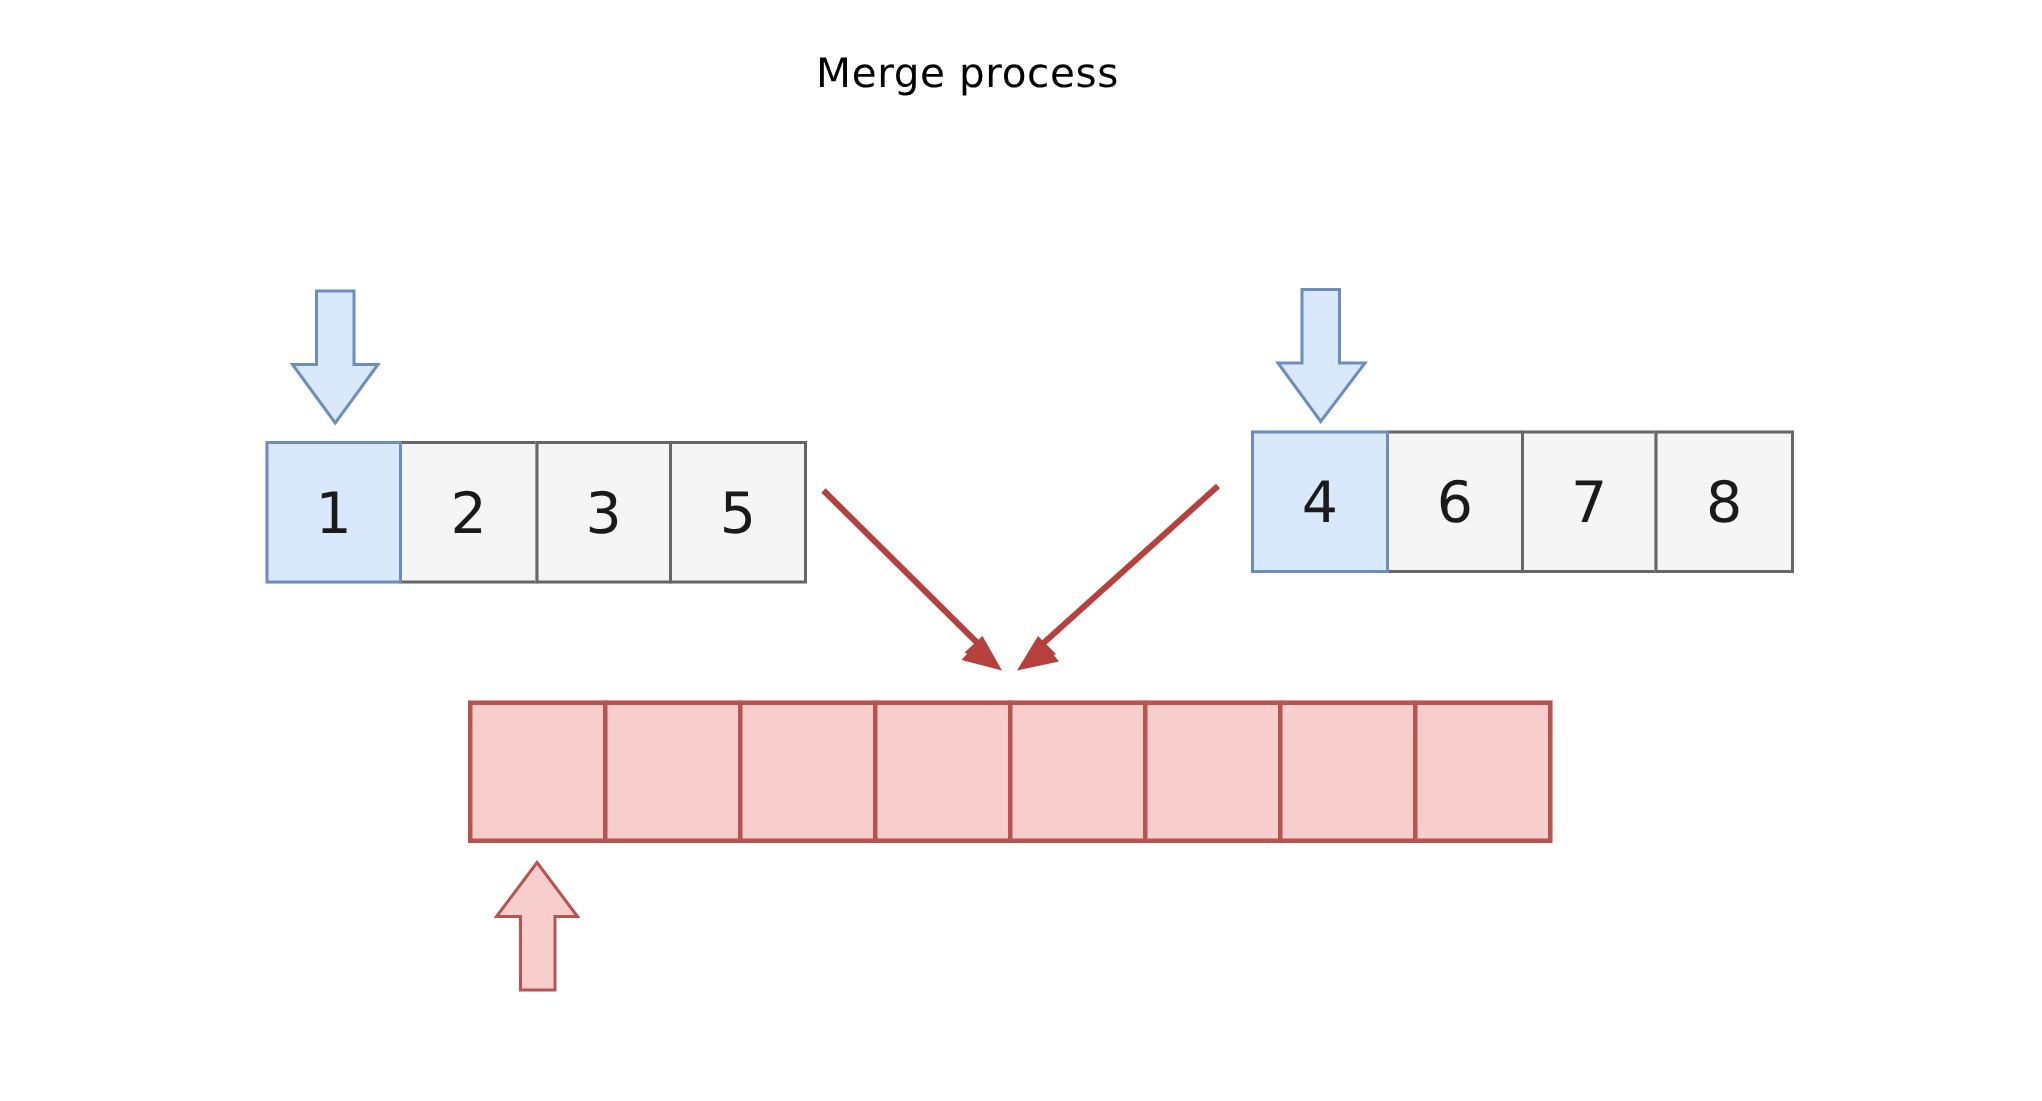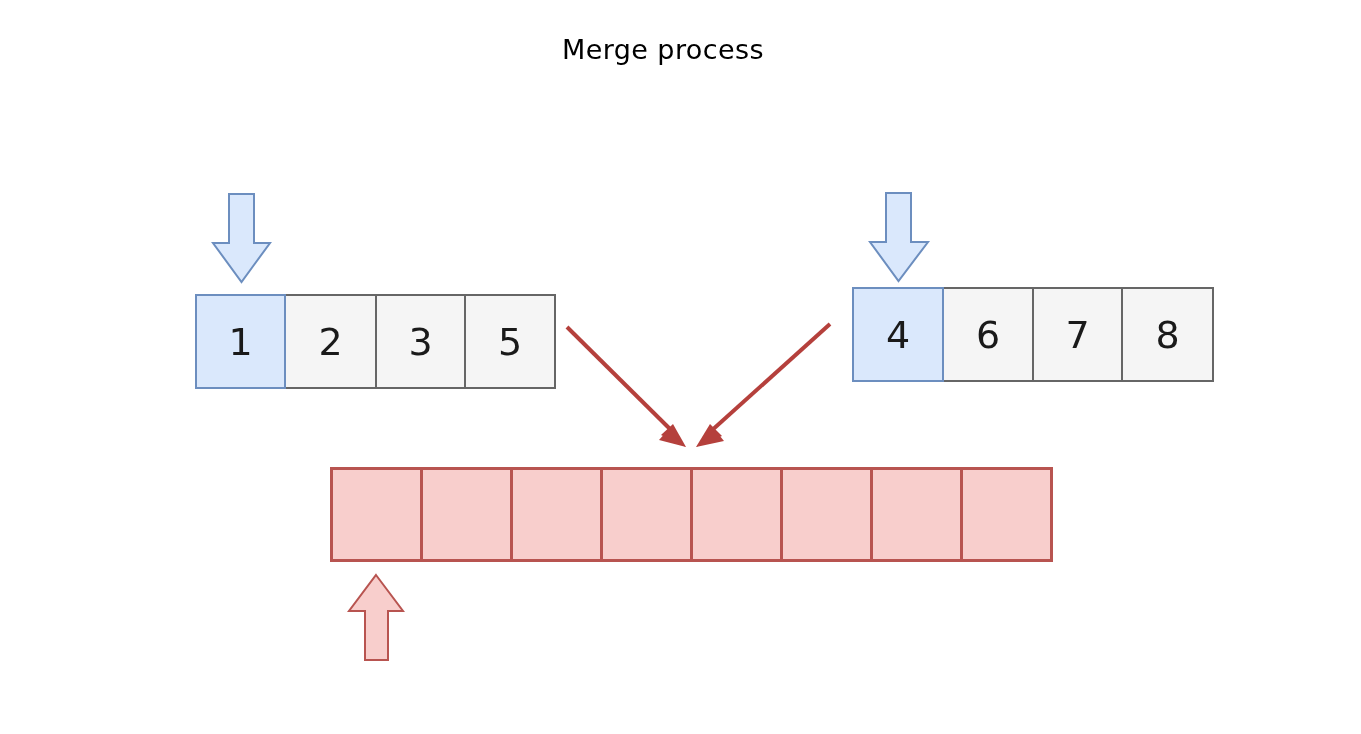--- a/index.html
+++ b/index.html
@@ -7,21 +7,20 @@
     padding: 0;
     background: #ffffff;
   }
   #canvas {
     position: relative;
     width: 1233px;
     height: 734px;
     background: #ffffff;
     overflow: hidden;
     font-family: "DejaVu Sans", sans-serif;
-    margin-left: 18px;
   }
 
   
   #title {
     position: absolute;
     left: 0;
     top: 34px;
     width: 1290px;
     text-align: center;
     font-family: "DejaVu Sans", sans-serif;

